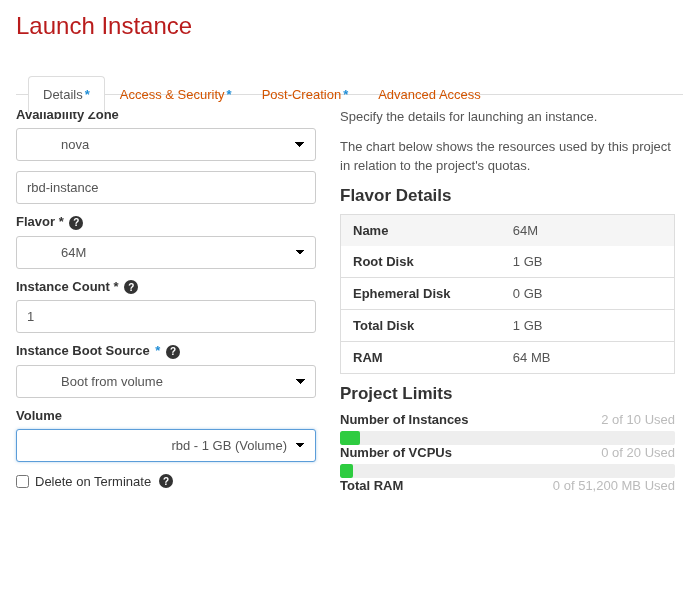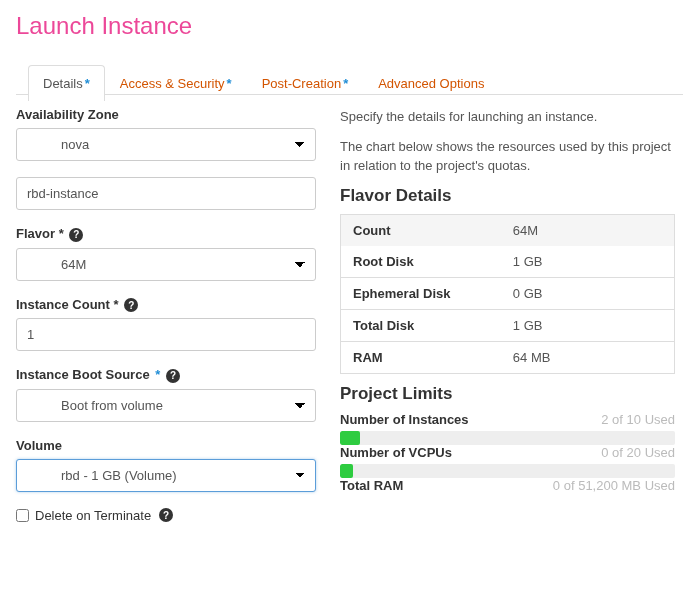--- a/index.html
+++ b/index.html
@@ -1,32 +1,32 @@
 <!DOCTYPE html>
 <html><head>
 <meta charset="utf-8">
 <style>
 * { box-sizing: border-box; margin: 0; padding: 0; }
 body { font-family: "Segoe UI", "Helvetica Neue", Arial, sans-serif; font-size: 13px; color: #333; background: #fff; width: 699px; }
 .container { padding: 12px 16px; }
-h1 { font-size: 24px; font-weight: 500; color: #ec4899; margin-bottom: 18px; }
+h1 { font-size: 24px; font-weight: 500; color: #b91c1c; margin-bottom: 18px; }
 .tabs { border-bottom: 1px solid #ddd; display: flex; padding-left: 12px; }
-.tab { padding: 10px 14px; font-size: 13px; cursor: pointer; color: #d35400; border: 1px solid transparent; border-bottom: none; position: relative; top: 7px; }
+.tab { padding: 10px 14px; font-size: 13px; cursor: pointer; color: #d35400; border: 1px solid transparent; border-bottom: none; position: relative; top: 18px; }
 .tab.active { color: #555; border-color: #ddd; border-radius: 4px 4px 0 0; background: #fff; }
 .asterisk { color: #1f8dd6; font-weight: bold; margin-left: 2px; }
 .main { display: flex; gap: 24px; margin-top: 12px; }
 .left { width: 300px; flex-shrink: 0; }
 .right { flex: 1; padding-right: 8px; }
-.form-group { margin-bottom: 16px; }
+.form-group { margin-bottom: 10px; }
 .form-label { font-weight: 600; font-size: 13px; color: #333; display: block; margin-bottom: 6px; }
 .req { color: #333; }
 .help-icon { display: inline-flex; align-items: center; justify-content: center; width: 14px; height: 14px; border-radius: 50%; background: #333; color: #fff; font-size: 10px; font-weight: bold; margin-left: 2px; cursor: help; }
 .form-control { width: 100%; padding: 8px 10px; border: 1px solid #ccc; border-radius: 3px; font-size: 13px; color: #555; background: #fff; }
 select.form-control { appearance: none; background-image: linear-gradient(45deg, transparent 50%, #000 50%), linear-gradient(135deg, #000 50%, transparent 50%); background-position: calc(100% - 15px) 50%, calc(100% - 10px) 50%; background-size: 5px 5px; background-repeat: no-repeat; padding-right: 28px; padding-left: 44px; }
-.volume-select { border: 1px solid #5b9dd9; box-shadow: 0 0 3px rgba(91,157,217,0.5); }
+.volume-select { border: 1px solid #5b9dd9; box-shadow: 0 0 3px rgba(91,157,217,0.5); text-align: right; }
 .check-row { display: flex; align-items: center; gap: 6px; margin-top: 12px; }
 .check-row input { margin: 0; }
 .desc { font-size: 13px; color: #555; line-height: 1.5; margin-bottom: 10px; }
 h3 { font-size: 17px; font-weight: 600; color: #333; margin: 10px 0 8px; }
 .table { width: 100%; border: 1px solid #ddd; border-collapse: collapse; font-size: 13px; }
 .table tr { border-bottom: 1px solid #ddd; }
 .table tr:last-child { border-bottom: none; }
 .table td { padding: 8px 12px; }
 .table td:first-child { font-weight: 600; color: #333; width: 48%; }
 .table td:last-child { color: #555; }
@@ -48,21 +48,21 @@
     <div class="tab active">
       <span>Details</span><span class="asterisk">*</span>
     </div>
     <div class="tab">
       <span>Access &amp; Security</span><span class="asterisk">*</span>
     </div>
     <div class="tab">
       <span>Post-Creation</span><span class="asterisk">*</span>
     </div>
     <div class="tab">
-      <span>Advanced Options</span>
+      <span>Advanced Access</span>
     </div>
   </div>
 
   <div class="main">
     <div class="left">
 
       <div class="form-group">
         <label class="form-label">Availability Zone</label>
         <select class="form-control">
           <option>nova</option>
@@ -114,21 +114,21 @@
     </div>
 
     <div class="right">
       <p class="desc">Specify the details for launching an instance.</p>
       <p class="desc">The chart below shows the resources used by this project in relation to the project's quotas.</p>
 
       <h3>Flavor Details</h3>
       <table class="table">
         <thead>
           <tr>
-              <td>Count</td>
+              <td>Name</td>
               <td>64M</td>
             </tr>
         </thead>
         <tbody>
           <tr>
               <td>Root Disk</td>
               <td>1 GB</td>
             </tr>
           <tr>
               <td>Ephemeral Disk</td>

